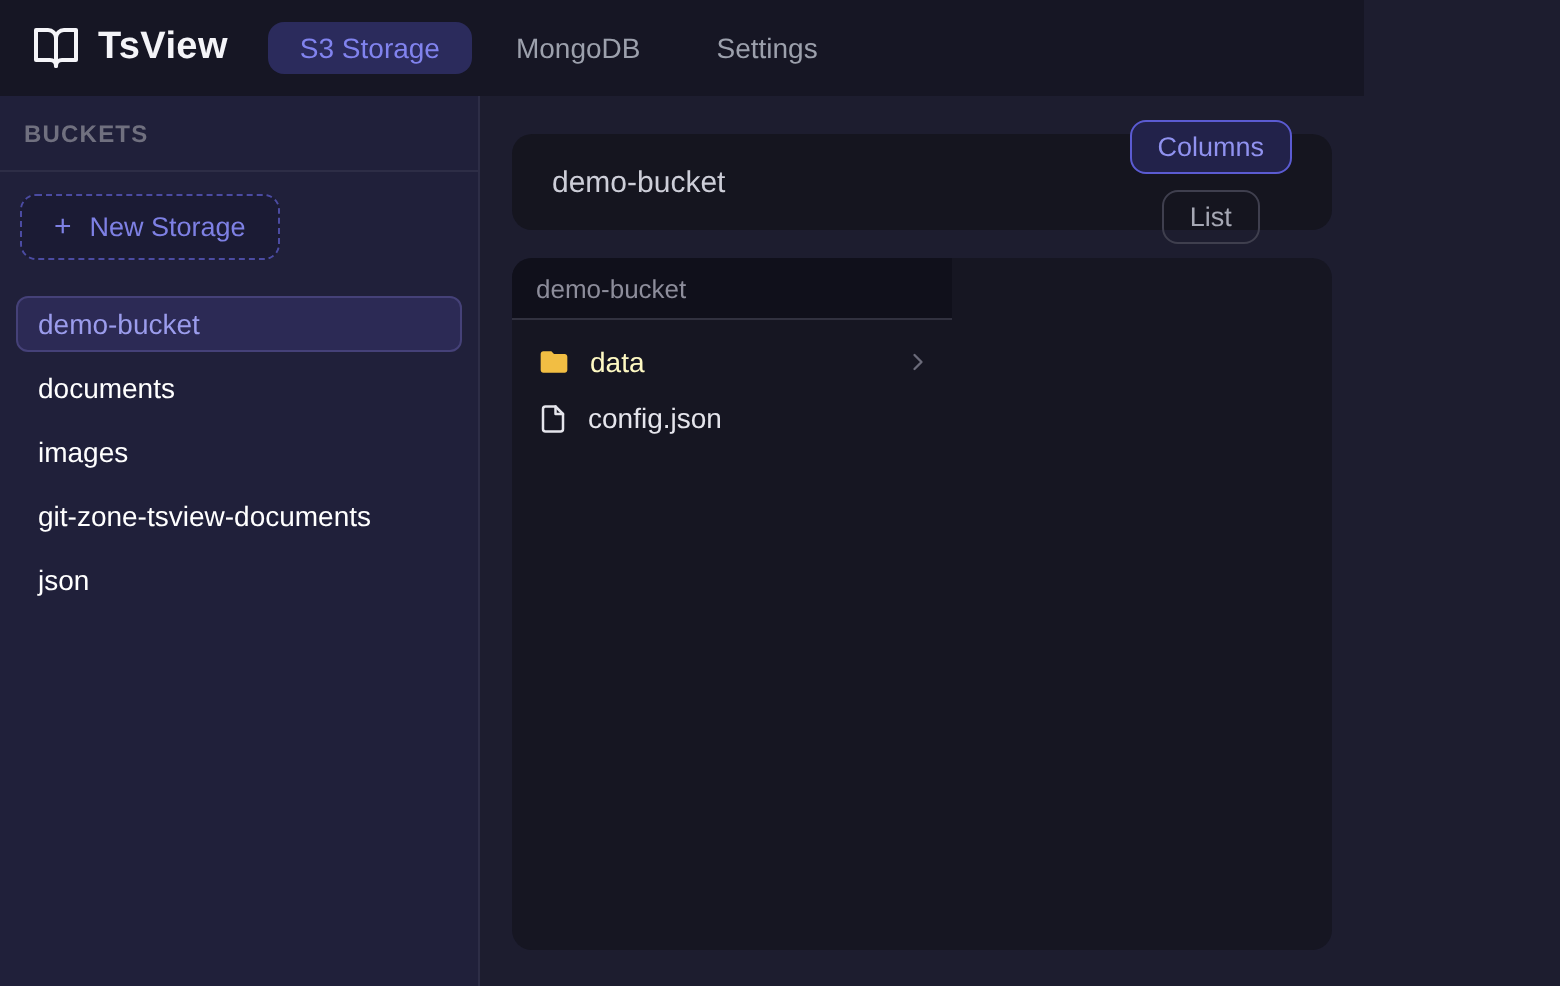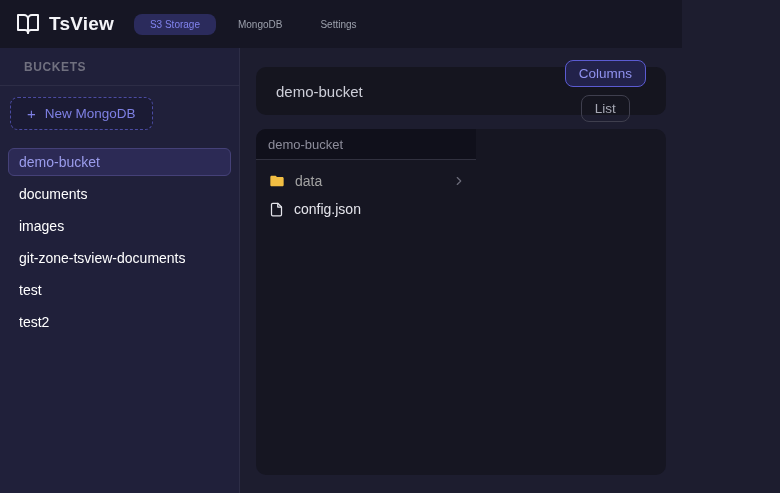--- a/index.html
+++ b/index.html
@@ -16,40 +16,40 @@
     height: 48px; flex: 0 0 48px;
     background: #161624;
     display: flex; align-items: center;
     padding: 0 16px;
   }
   .logo { display: flex; align-items: center; gap: 9px; margin-right: 20px; cursor: default; }
   .logo svg { display: block; }
   .logo-title { font-size: 19px; font-weight: 700; color: #f4f4f8; letter-spacing: .2px; }
   .tabs { display: flex; align-items: center; gap: 6px; }
   .tab {
-    padding: 5px 16px; font-size: 10px; color: #9ca0ac;
+    padding: 5px 16px; font-size: 14px; color: #9ca0ac;
     border-radius: 8px; cursor: pointer; background: transparent; border: none;
     font-family: inherit;
   }
   .tab.active { background: #2b2b5c; color: #8183ee; }
 
   
   .body { flex: 1; display: flex; min-height: 0; }
 
   
   .sidebar {
     width: 240px; flex: 0 0 240px;
     background: #20203a;
     border-right: 1px solid #2d2d46;
     display: flex; flex-direction: column;
   }
   .sidebar-head {
     height: 38px; flex: 0 0 38px;
     display: flex; align-items: center;
-    padding: 0 24px;
+    padding: 0 12px;
     border-bottom: 1px solid #2d2d46;
   }
   .sidebar-head-label {
     font-size: 12px; font-weight: 700; letter-spacing: .6px;
     color: #70707f; text-transform: uppercase;
   }
   .new-bucket-wrap { padding: 11px 10px 8px 10px; }
   .new-bucket-btn {
     display: inline-flex; align-items: center; gap: 9px;
     padding: 8px 16px;
@@ -120,21 +120,21 @@
     padding: 0 12px;
     font-size: 13px; color: #8d8d9b;
   }
   .column-items { padding-top: 7px; }
   .entry-row {
     height: 28px; display: flex; align-items: center;
     padding: 0 10px 0 13px; gap: 10px;
     font-size: 14px; cursor: pointer;
   }
   .entry-row .entry-label { flex: 1; white-space: nowrap; overflow: hidden; text-overflow: ellipsis; }
-  .entry-row.folder .entry-label { color: #a3a3a3; }
+  .entry-row.folder .entry-label { color: #fef9c3; }
   .entry-row.file .entry-label { color: #e5e5ec; }
   .entry-icon { display: flex; align-items: center; }
   .entry-chevron { display: flex; align-items: center; }
 </style>
 </head>
 <body>
 
 <div class="app">
 
   <div class="header">
@@ -156,30 +156,29 @@
 
   <div class="body">
 
     <div class="sidebar">
       <div class="sidebar-head">
         <span class="sidebar-head-label">BUCKETS</span>
       </div>
       <div class="new-bucket-wrap">
         <button class="new-bucket-btn">
           <span class="plus-glyph">+</span>
-          <span>New MongoDB</span>
+          <span>New Storage</span>
         </button>
       </div>
       <ul class="bucket-list">
         <li class="bucket-item selected">demo-bucket</li>
         <li class="bucket-item">documents</li>
         <li class="bucket-item">images</li>
         <li class="bucket-item">git-zone-tsview-documents</li>
-        <li class="bucket-item">test</li>
-        <li class="bucket-item">test2</li>
+        <li class="bucket-item">json</li>
       </ul>
     </div>
 
     <div class="main">
 
       <div class="bucket-toolbar">
         <span class="bucket-title">demo-bucket</span>
         <div class="view-toggle">
           <button class="view-btn active">Columns</button>
           <button class="view-btn">List</button>

